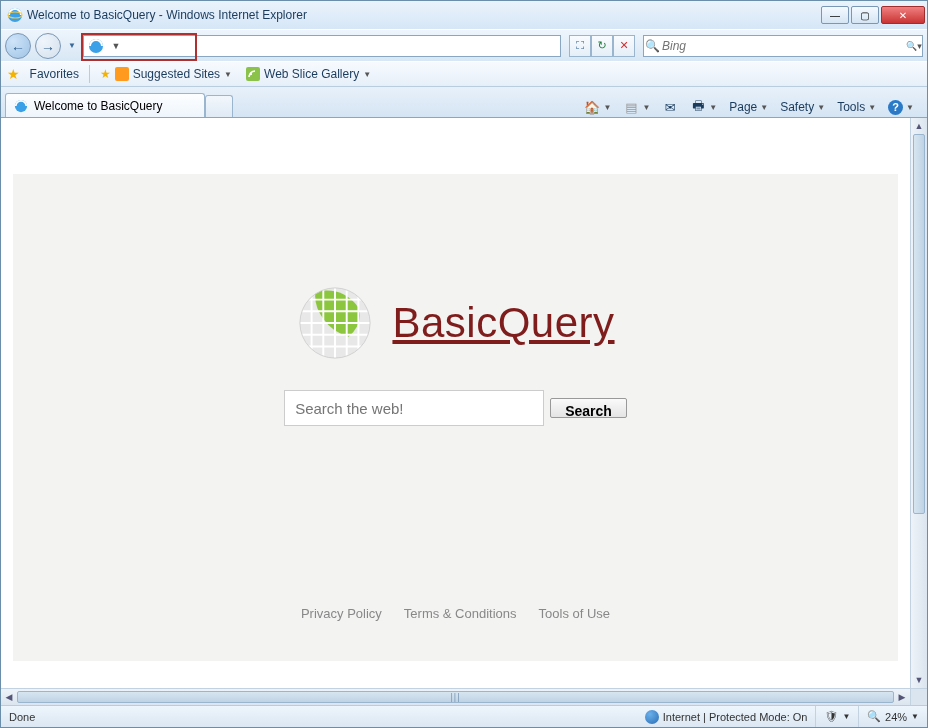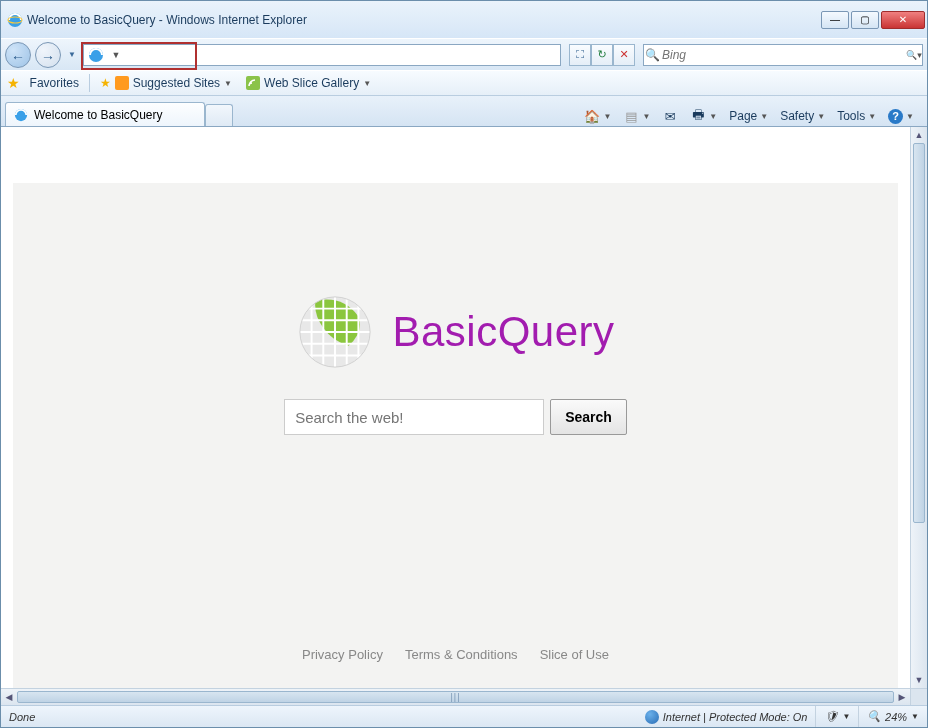--- a/index.html
+++ b/index.html
@@ -1,18 +1,18 @@
 <!DOCTYPE html>
 <html><head>
 <meta charset="utf-8">
 <style>
   * { box-sizing: border-box; margin: 0; padding: 0; }
   body { font-family: "Segoe UI", Tahoma, sans-serif; font-size: 12px; background: #fff; width: 928px; height: 728px; overflow: hidden; position: relative; }
   .window { width: 928px; height: 728px; border: 1px solid #6b8eab; background: #dfe9f5; display: flex; flex-direction: column; }
-  .titlebar { height: 37px; background: linear-gradient(#eaf3fb, #d6e6f7); display: flex; align-items: center; padding: 0 2px; }
+  .titlebar { height: 28px; background: linear-gradient(#eaf3fb, #d6e6f7); display: flex; align-items: center; padding: 0 2px; }
   .titlebar .ie-icon { width: 16px; height: 16px; margin: 0 4px; }
   .titlebar .title { flex: 1; color: #1a3b5d; font-size: 12px; }
   .win-btns { display: flex; gap: 2px; }
   .win-btn { width: 28px; height: 18px; border: 1px solid #7a97b5; border-radius: 2px; background: linear-gradient(#f4f9fe,#d5e5f4); display:flex; align-items:center; justify-content:center; font-size:10px; }
   .win-btn.close { background: linear-gradient(#f08080,#c93434); color:#fff; width:44px; border-color:#a02c2c;}
   .navbar { height: 32px; background: linear-gradient(#eef5fc,#d8e7f5); display:flex; align-items:center; padding: 2px 4px; gap:4px; border-top:1px solid #fff; }
   .navbtn { width:26px; height:26px; border-radius:50%; background: radial-gradient(circle at 30% 30%, #cfe4f8, #9ec3e6); border:1px solid #7a97b5; display:flex; align-items:center; justify-content:center; color:#2a5a8a; font-size:14px;}
   .navbtn.fwd { background: radial-gradient(circle at 30% 30%, #f0f5fb, #d3e0ee); }
   .nav-dd { width:14px; display:flex; align-items:center; justify-content:center; color:#3a6a9a; font-size:8px;}
   .addrwrap { flex:1; display:flex; align-items:center; height:22px; border:1px solid #8aa7c2; background:#fff; position:relative; }
@@ -45,31 +45,31 @@
   .vscroll { width:17px; background: linear-gradient(90deg,#eef3f8,#dbe5ef); border-left:1px solid #c3d2e0; position:relative;}
   .vscroll .thumb { position:absolute; top:16px; left:2px; right:2px; height:380px; background:linear-gradient(90deg,#d8e5f0,#bfd3e5); border:1px solid #9ab6ce; border-radius:2px;}
   .vscroll .arr { position:absolute; left:0; right:0; height:16px; display:flex; align-items:center; justify-content:center; font-size:9px; color:#557;}
   .vscroll .arr.top { top:0;} .vscroll .arr.bot { bottom:0;}
   .hscroll { height:17px; background: linear-gradient(#eef3f8,#dbe5ef); border-top:1px solid #c3d2e0; position:relative; margin-right:17px;}
   .hscroll .thumb { position:absolute; left:16px; top:2px; bottom:2px; right:16px; background:linear-gradient(#d8e5f0,#bfd3e5); border:1px solid #9ab6ce; border-radius:2px;}
   .hscroll .grip { position:absolute; left:50%; top:50%; transform:translate(-50%,-50%); color:#7a97b5; font-size:9px; letter-spacing:1px;}
   .hscroll .arr { position:absolute; top:0; bottom:0; width:16px; display:flex; align-items:center; justify-content:center; font-size:9px; color:#557;}
   .hscroll .arr.left{left:0;} .hscroll .arr.right{right:0;}
   .statusbar { height:22px; background: linear-gradient(#eef5fc,#dbe7f3); border-top:1px solid #b9cde0; display:flex; align-items:center; font-size:11px; color:#333;}
-  .statusbar .sect { padding:0 8px; border-right:1px solid #c3d2e0; height:100%; display:flex; align-items:center; gap:4px;font-style:italic;}
+  .statusbar .sect { padding:0 8px; border-right:1px solid #c3d2e0; height:100%; display:flex; align-items:center; gap:4px;}
   .statusbar .spacer { flex:1;}
   .page-body { background:#fff; min-height:100%; }
   .page-inner { background:#f3f3f2; margin: 56px 12px 0 12px; padding: 110px 20px 40px 20px; min-height:480px; text-align:center; }
   .logo-row { display:flex; align-items:center; justify-content:center; gap:18px; margin-bottom:28px;}
-  .logo-text { font-size:42px; color:#a21caf; font-weight:400; letter-spacing:0.5px;}
+  .logo-text { font-size:42px; color:#7f1d1d; font-weight:400; letter-spacing:0.5px;text-decoration:underline;}
   .search-row { display:flex; align-items:center; justify-content:center; gap:6px;}
   .search-row input { width:260px; height:36px; border:1px solid #ccc; padding:0 10px; font-size:15px; color:#777;}
-  .search-btn { height:36px; padding:4px 14px; border:1px solid #999; background:linear-gradient(#fafafa,#e4e4e4); font-weight:bold; font-size:14px; border-radius:2px;}
+  .search-btn { height:20px; padding:4px 14px; border:1px solid #999; background:linear-gradient(#fafafa,#e4e4e4); font-weight:bold; font-size:14px; border-radius:2px;}
   .footer-links { margin-top:180px; display:flex; justify-content:center; gap:22px; color:#888; font-size:13px;}
-  .footer-links span { cursor:pointer;margin-top:32px; }
+  .footer-links span { cursor:pointer; }
   .ie-svg { display:inline-block;}
   .orange-ico { width:14px; height:14px; background:#ff9a1f; border-radius:2px; display:inline-block;}
   .globe-ico { width:14px; height:14px; border-radius:50%; background: radial-gradient(circle at 35% 30%, #6ab0ea, #2a6db5); display:inline-block;}
 </style>
 </head>
 <body>
 
 <div class="window">
 
   <div class="titlebar">
@@ -205,21 +205,21 @@
             </svg>
             <div class="logo-text">BasicQuery</div>
           </div>
           <div class="search-row">
             <input type="text" placeholder="Search the web!" style="">
             <button class="search-btn">Search</button>
           </div>
           <div class="footer-links">
             <span>Privacy Policy</span>
             <span>Terms &amp; Conditions</span>
-            <span>Slice of Use</span>
+            <span>Tools of Use</span>
           </div>
         </div>
       </div>
     </div>
     <div class="vscroll">
       <div class="arr top">▲</div>
       <div class="thumb"></div>
       <div class="arr bot">▼</div>
     </div>
   </div>

